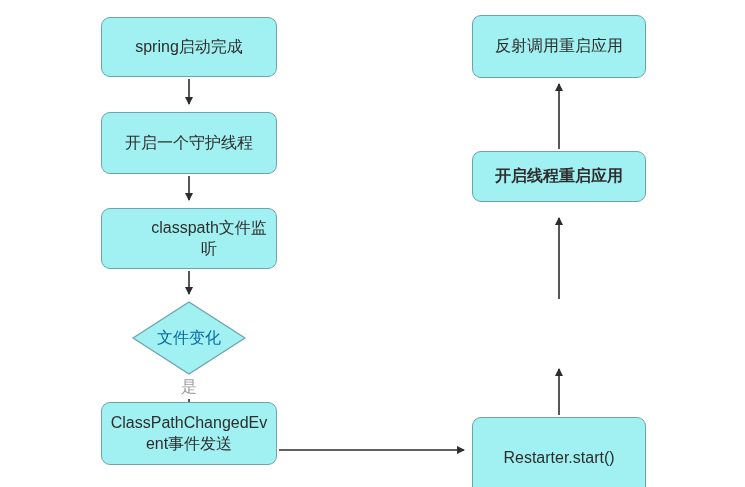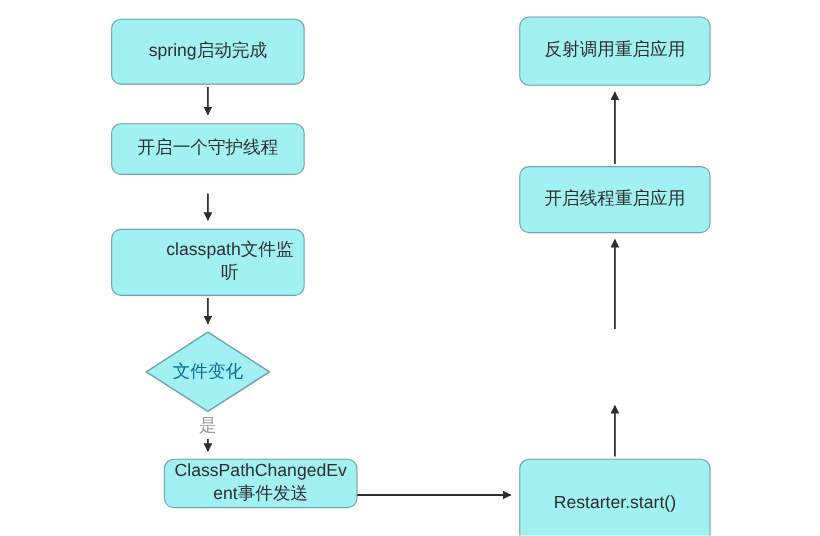--- a/index.html
+++ b/index.html
@@ -31,26 +31,26 @@
     box-sizing: border-box;
     padding: 4px 8px;
   }
   .node .wrap-all {
     word-break: break-all;
     width: 100%;
   }
   .col-left  { left: 101px; width: 176px; }
   .col-right { left: 472px; width: 174px; }
   .n1 { top: 17px;  height: 60px; }
-  .n2 { top: 112px; height: 47px; }
+  .n2 { top: 112px; height: 62px; }
   .n3 { top: 208px; height: 61px; padding-left: 48px; }
-  .n4 { top: 417px; height: 45px; margin-left: 48px; }
+  .n4 { top: 402px; height: 63px; }
   .n5 { top: 417px; height: 82px; }
   .n6 { top: 301px; height: 62px; }
-  .n7 { top: 151px; height: 61px; }
+  .n7 { top: 151px; height: 51px; font-weight: bold; }
   .n8 { top: 15px;  height: 63px; }
   .diamond-svg {
     position: absolute;
     left: 131px;
     top: 300px;
     width: 116px;
     height: 76px;
   }
   .diamond-label {
     position: absolute;

